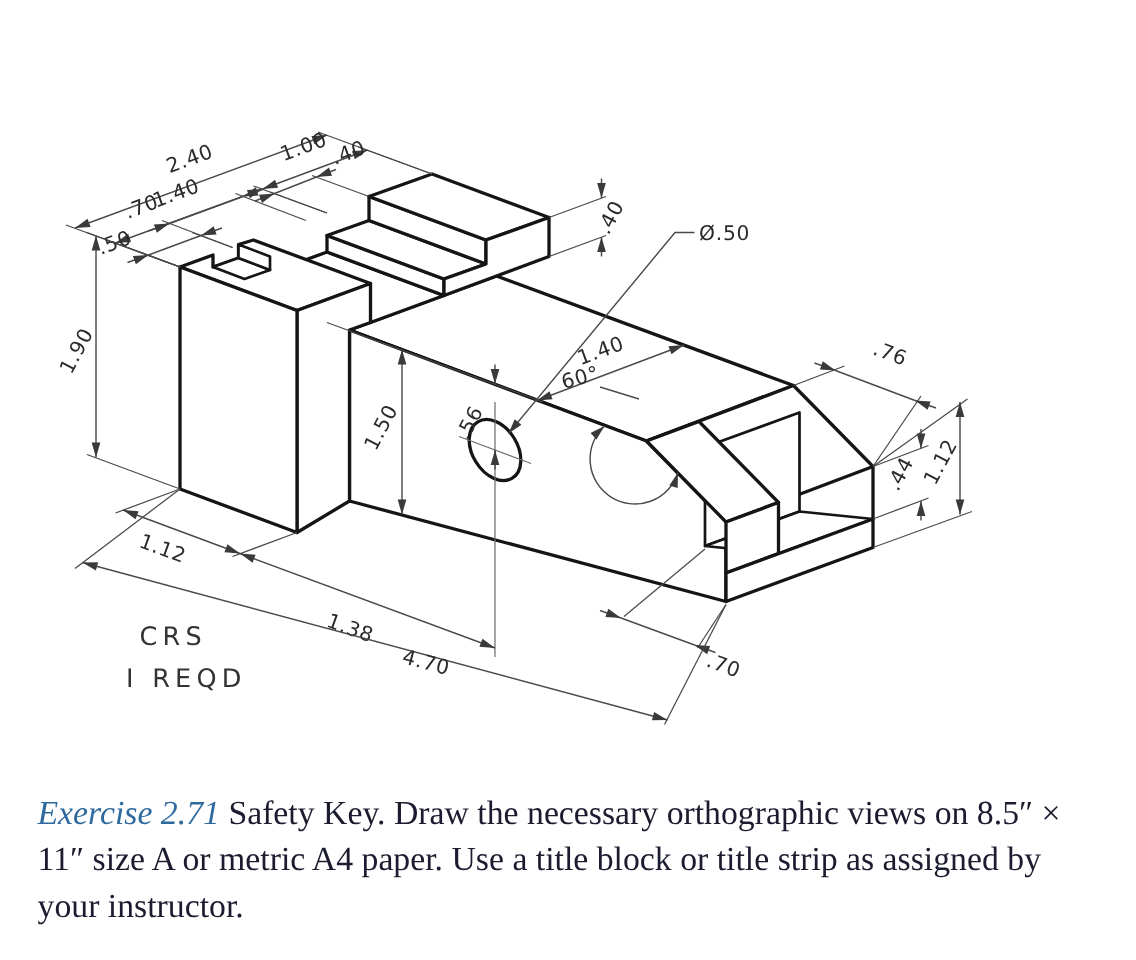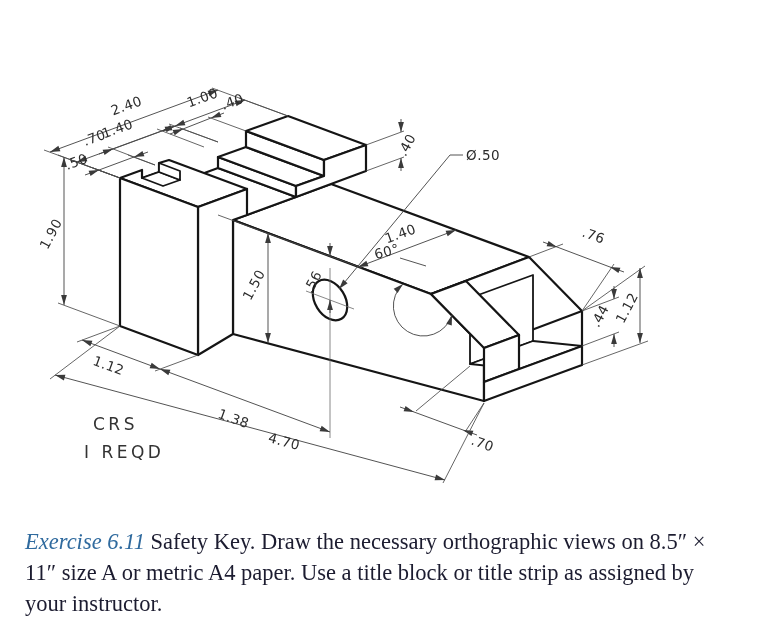--- a/index.html
+++ b/index.html
@@ -222,16 +222,16 @@
     </g>
   </g>
 
   <g>
     <text class="nt" x="93" y="430">CRS</text>
     <text class="nt" x="84" y="458">I REQD</text>
   </g>
 </svg>
 
 <div class="caption">
-  <span class="cap-label">Exercise 6.11</span>
+  <span class="cap-label">Exercise 2.71</span>
   <span>Safety Key. Draw the necessary orthographic views on 8.5″ × 11″ size A or metric A4 paper. Use a title block or title strip as assigned by your instructor.</span>
 </div>
 </div>
 
 </body></html>

